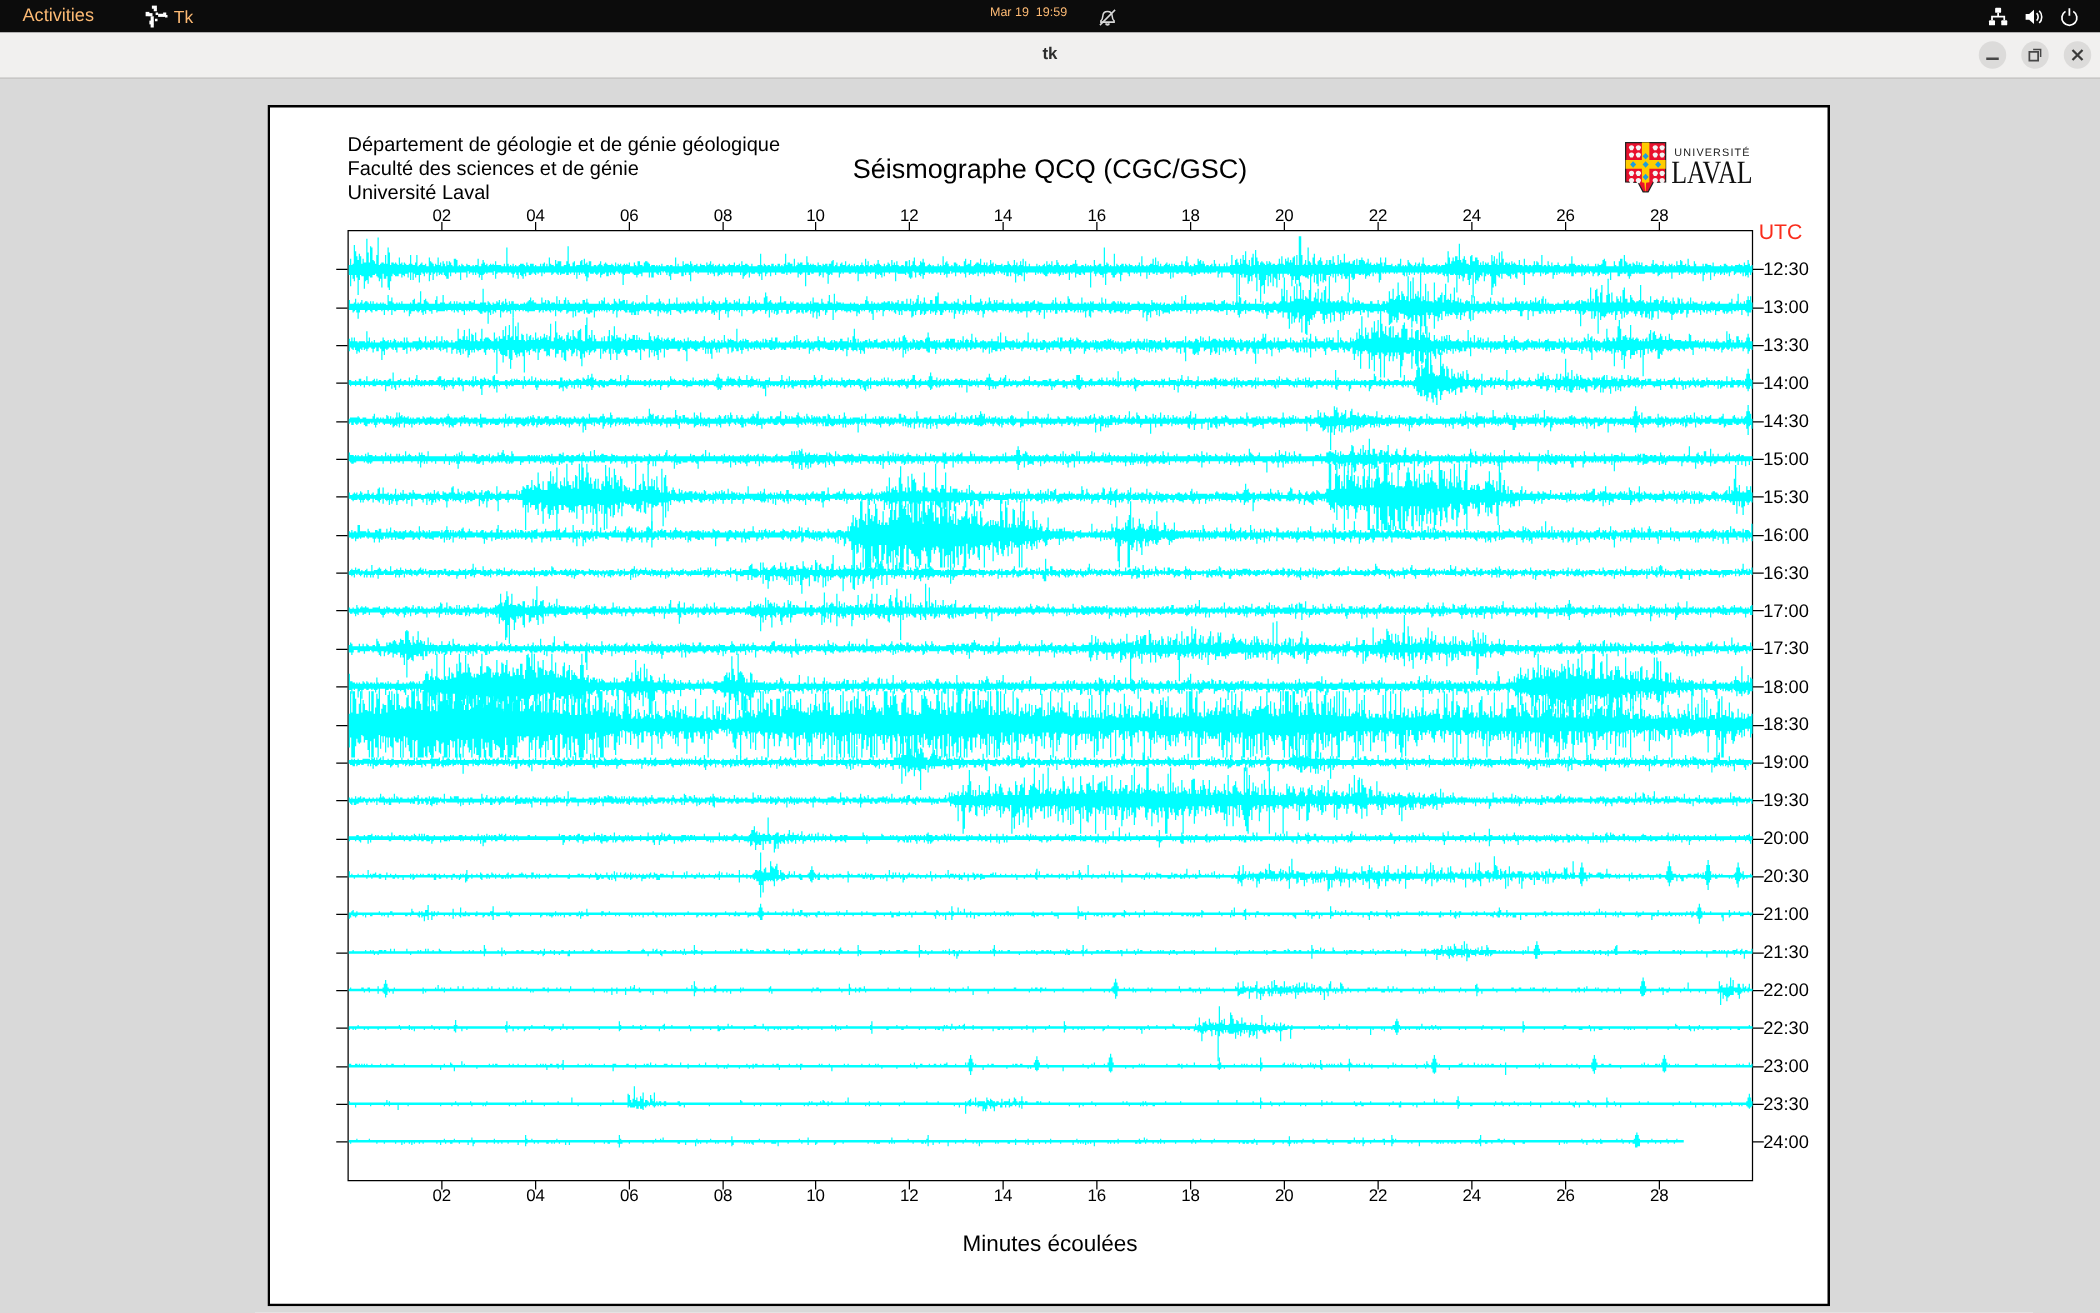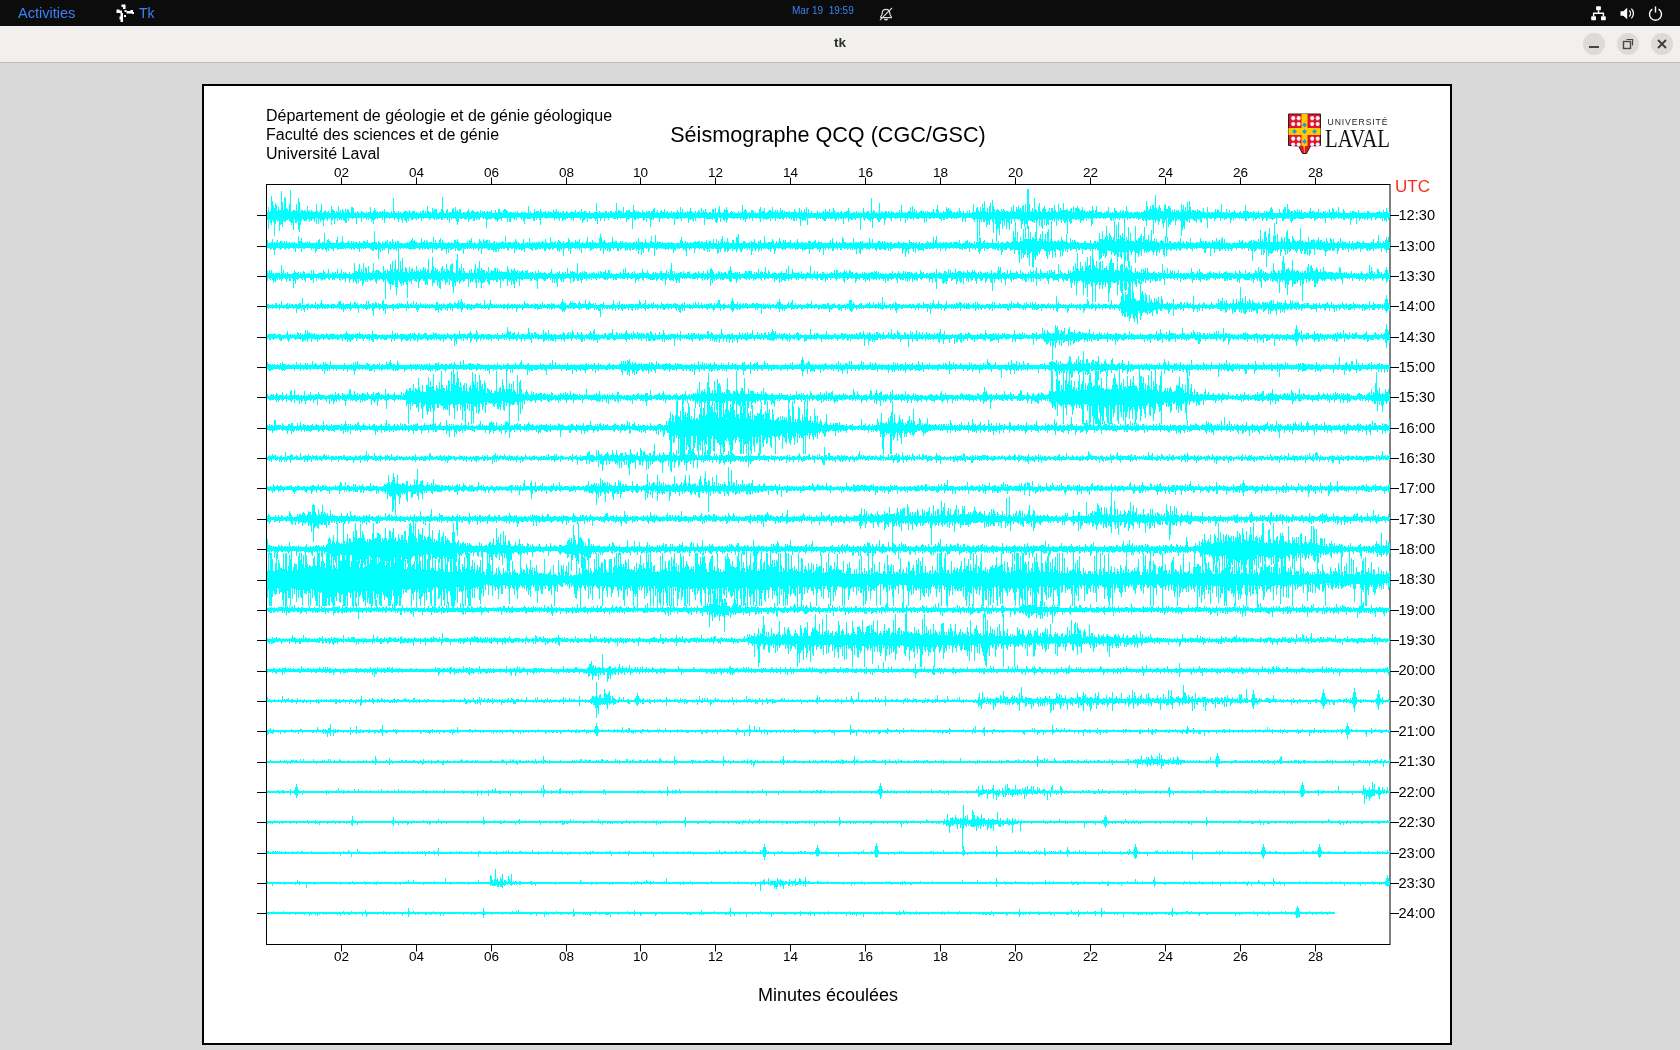--- a/index.html
+++ b/index.html
@@ -1,23 +1,23 @@
 <!DOCTYPE html>
 <html><head><meta charset="utf-8"><title>tk</title><style>
 html,body{margin:0;padding:0;width:1680px;height:1050px;overflow:hidden;background:#d9d9d9;
 font-family:"Liberation Sans",sans-serif;}
-#topbar{position:absolute;left:0;top:0;width:1680px;height:26px;background:#0c0c0c;color:#3b82f6;}
+#topbar{position:absolute;left:0;top:0;width:1680px;height:26px;background:#0c0c0c;color:#fdba74;}
 #topbar .act{position:absolute;left:18px;top:5px;font-size:14.5px;}
 #topbar .tkl{position:absolute;left:139px;top:5px;font-size:14px;}
 #topbar .clock{position:absolute;left:792px;top:5px;font-size:10px;}
 #titlebar{position:absolute;left:0;top:26px;width:1680px;height:36px;background:#f1f0ef;
 border-bottom:1px solid #bdbcbb;}
 #titlebar .t{position:absolute;left:0;top:9px;width:100%;text-align:center;font-size:13.5px;
 font-weight:bold;color:#2d2d2d;}
-#plotwrap{position:absolute;left:202px;top:84px;width:1250px;height:822px;}
+#plotwrap{position:absolute;left:214px;top:84px;width:1250px;height:822px;}
 </style></head>
 <body>
 <div id="topbar">
 <span class="act">Activities</span>
 <svg width="19" height="19" viewBox="0 0 19 19" style="position:absolute;left:116px;top:4px">
       <g fill="#fff">
         <rect x="5.5" y="0.5" width="4" height="2.5"></rect>
         <rect x="7" y="2.5" width="2.5" height="2.5"></rect>
         <rect x="0.5" y="5.5" width="3" height="3.5"></rect>
         <rect x="3" y="6.5" width="3" height="2.5"></rect>

